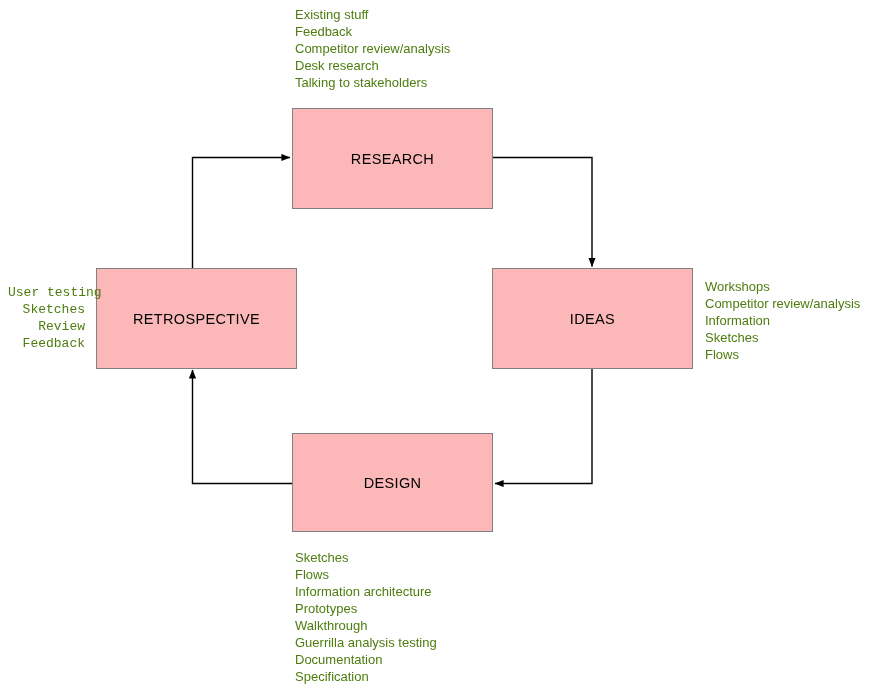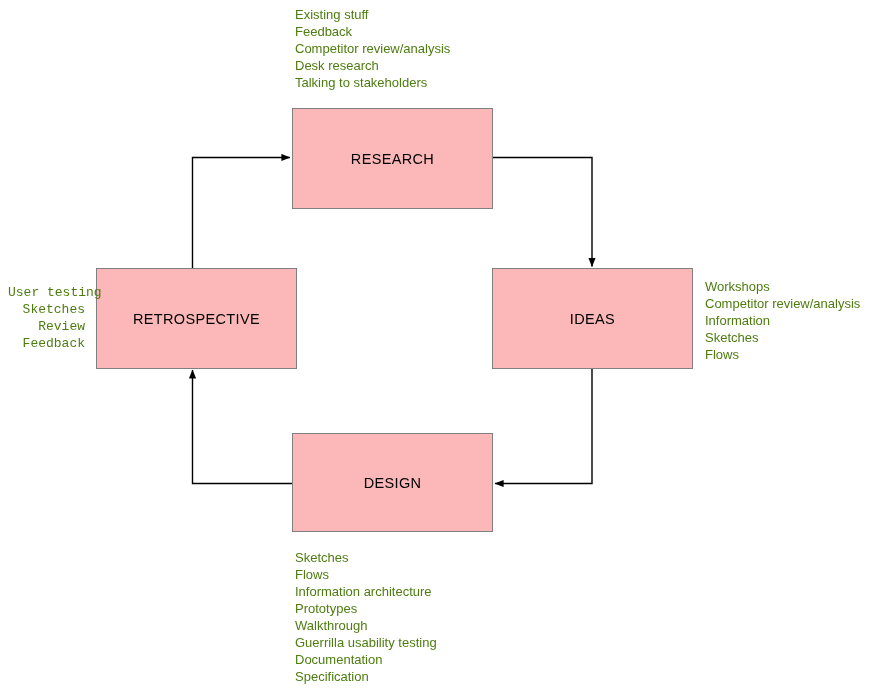--- a/index.html
+++ b/index.html
@@ -119,21 +119,21 @@
       <div>Sketches</div>
       <div>Flows</div>
     </div>
 
   <div class="note-list" id="notes-design">
       <div>Sketches</div>
       <div>Flows</div>
       <div>Information architecture</div>
       <div>Prototypes</div>
       <div>Walkthrough</div>
-      <div>Guerrilla usability testing</div>
+      <div>Guerrilla analysis testing</div>
       <div>Documentation</div>
       <div>Specification</div>
     </div>
 
   <div class="note-list" id="notes-retrospective">
       <div>User testing</div>
       <div>Sketches</div>
       <div>Review</div>
       <div>Feedback</div>
     </div>

